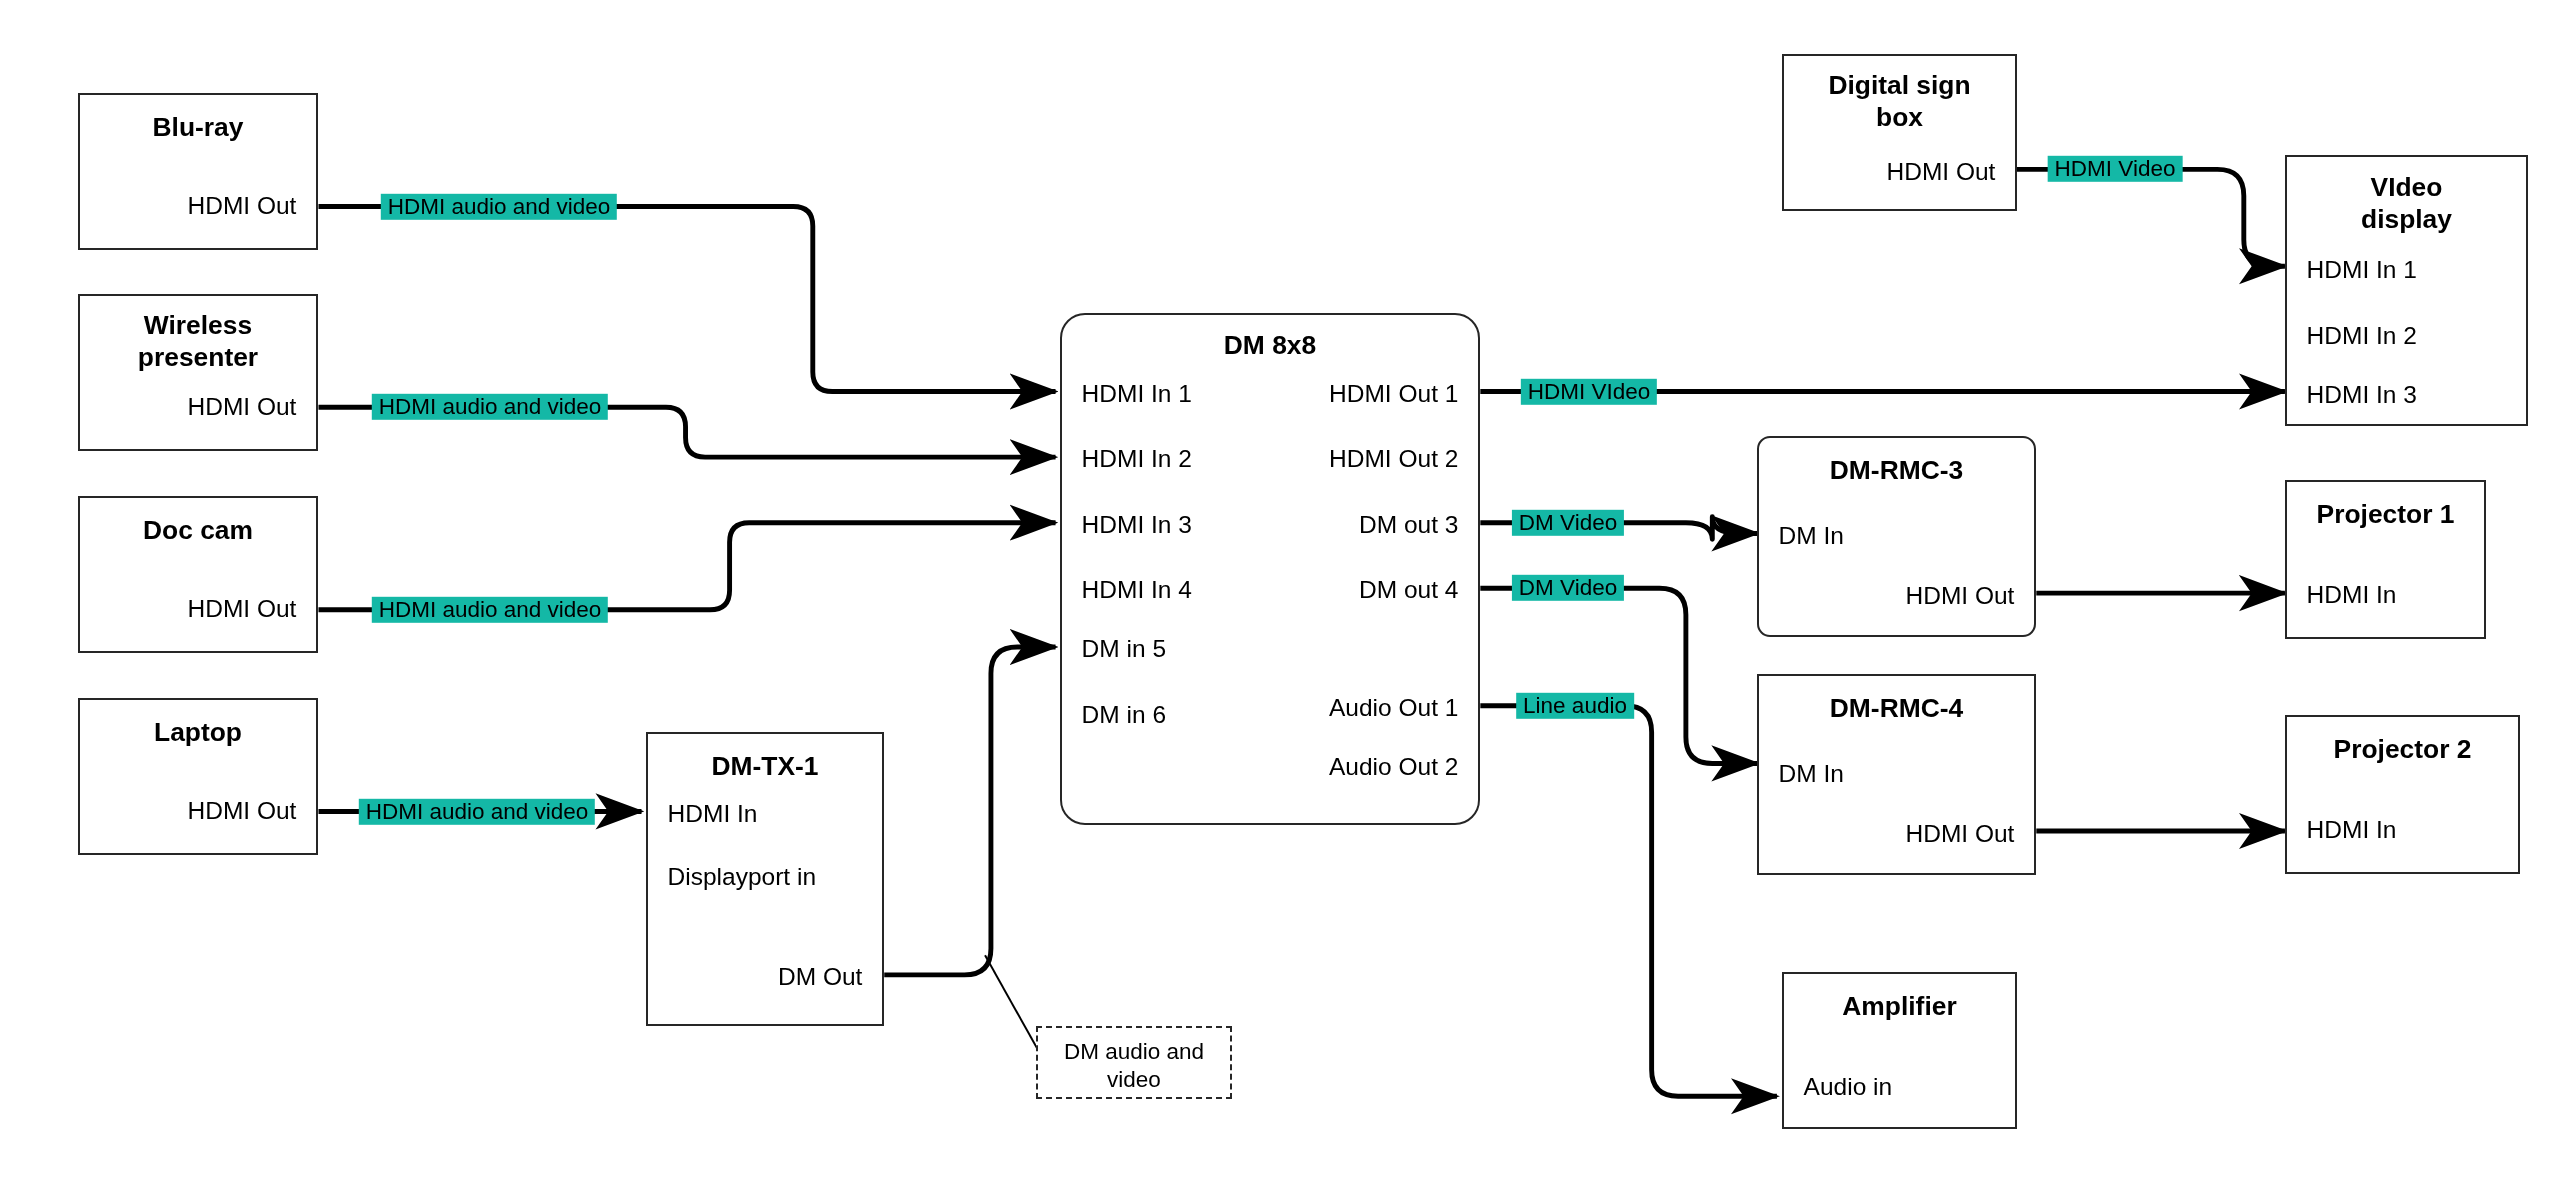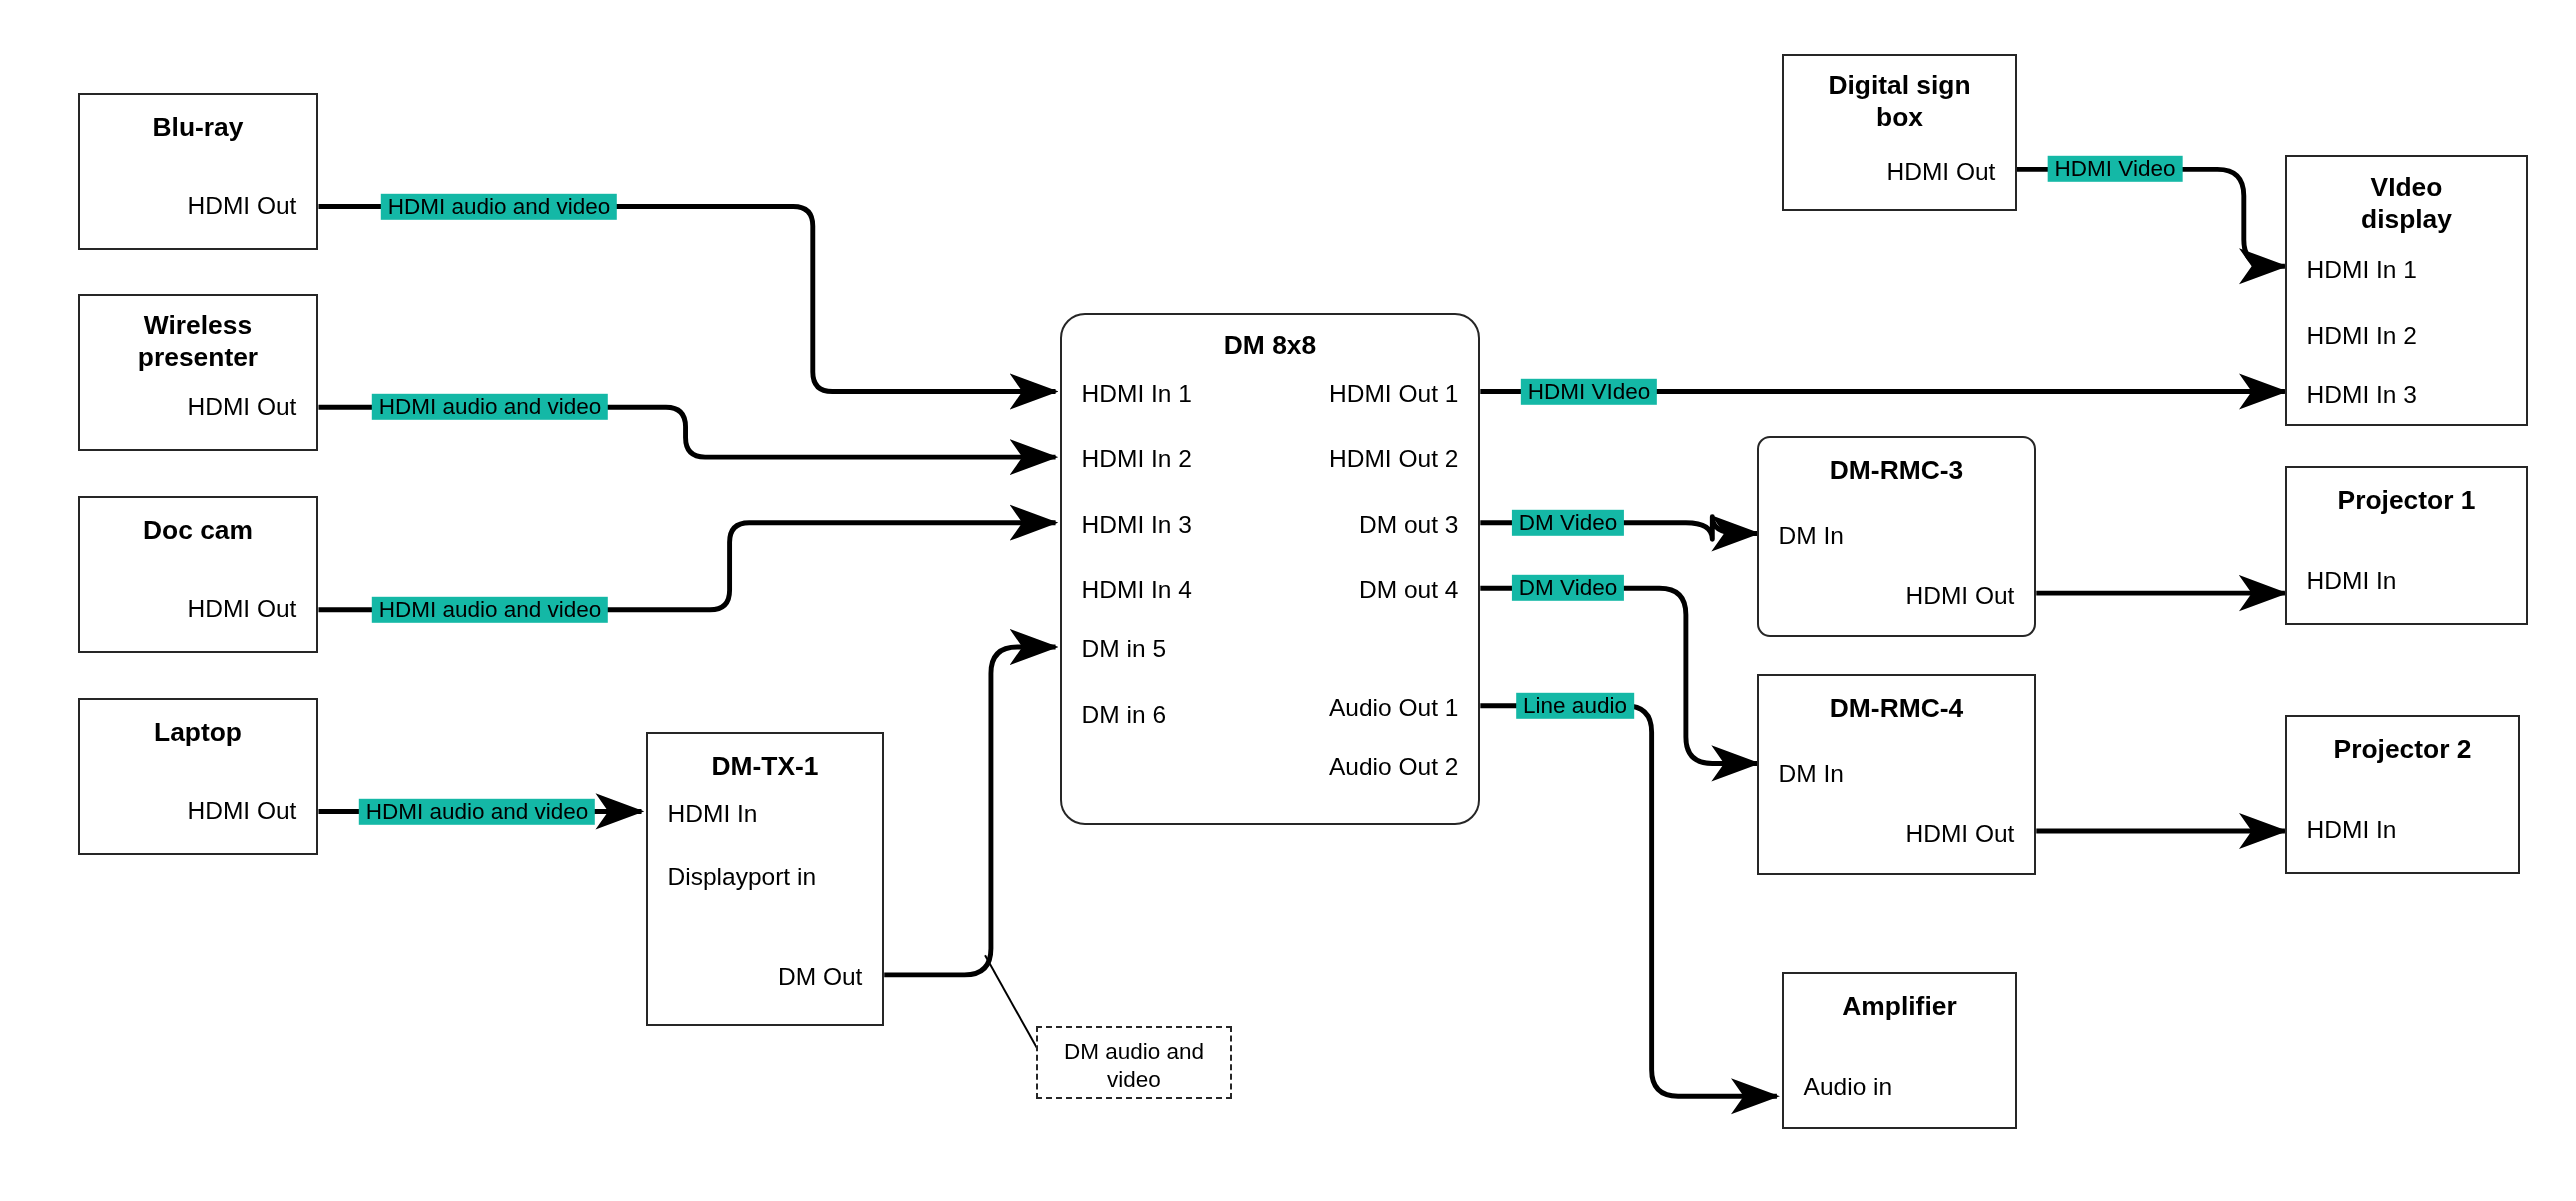--- a/index.html
+++ b/index.html
@@ -203,21 +203,21 @@
     <div class="port left" style="top:83px;">DM In</div>
     <div class="port right" style="top:143px;">HDMI Out</div>
   </div>
 
   <div class="node" style="left:1757px; top:674px; width:279px; height:201px;">
     <div class="node-title" style="top:15.7px;">DM-RMC-4</div>
     <div class="port left" style="top:83px;">DM In</div>
     <div class="port right" style="top:143px;">HDMI Out</div>
   </div>
 
-  <div class="node" style="left:2285px; top:466px; width:243px; height:159px;">
+  <div class="node" style="left:2285px; top:480px; width:201px; height:159px;">
     <div class="node-title" style="top:15.7px;">Projector 1</div>
     <div class="port left" style="top:98px;">HDMI In</div>
   </div>
 
   <div class="node" style="left:2285px; top:715px; width:235px; height:159px;">
     <div class="node-title" style="top:15.7px;">Projector 2</div>
     <div class="port left" style="top:98px;">HDMI In</div>
   </div>
 
   <div class="node dashed" style="left:1036px; top:1026px; width:196px; height:73px;">

